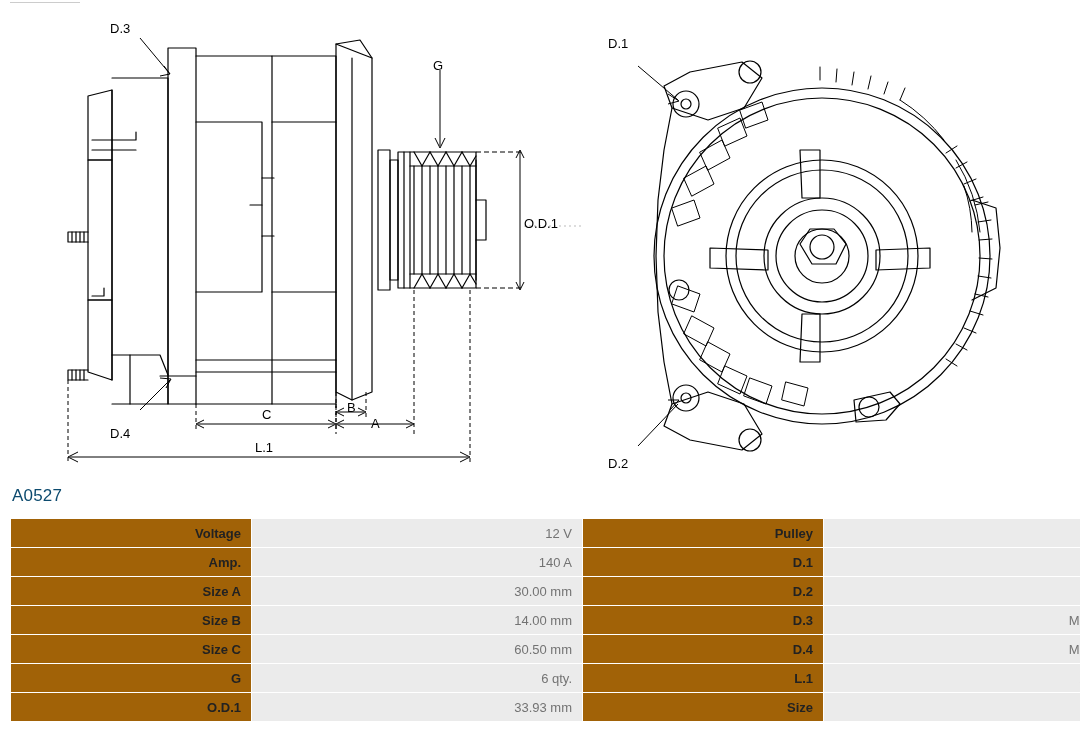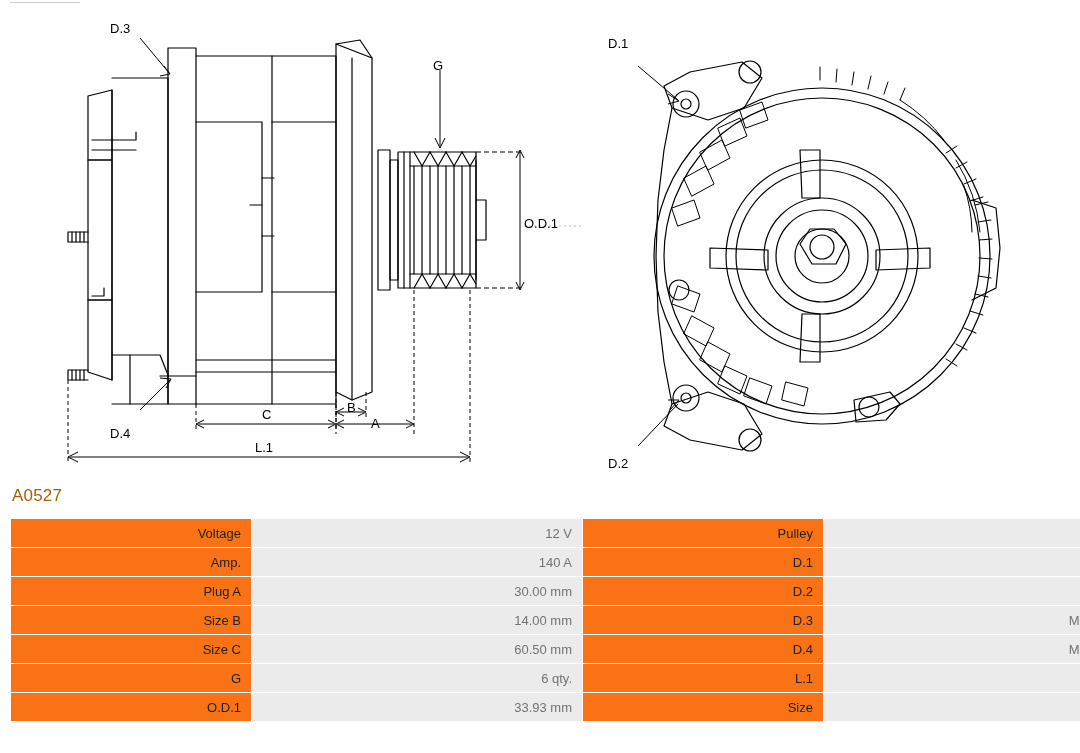--- a/index.html
+++ b/index.html
@@ -33,44 +33,45 @@
     left: 0;
     top: 0;
     width: 1080px;
     height: 480px;
   }
   .part-code {
     position: absolute;
     left: 12px;
     top: 486px;
     font-size: 17px;
-    color: #a16207;
+    color: #0c4a6e;
     font-family: "Liberation Sans", sans-serif;
     letter-spacing: 0.2px;
   }
   table.specs {
     position: absolute;
     left: 10px;
     top: 518px;
     width: 1060px;
     border-collapse: collapse;
     font-size: 13px;
     table-layout: fixed;
   }
   table.specs td {
     border: 1px solid #ffffff;
     height: 28px;
     padding: 0 10px;
     vertical-align: middle;
   }
   td.lbl {
-    background: #f97316;
+    background: #a16207;
     text-align: right;
     width: 220px;
     color: #222;
+    font-weight: bold;
   }
   td.val {
     background: #ebebeb;
     text-align: right;
     width: 310px;
     color: #737373;
   }
   .label-text {
     font-size: 13px;
     font-family: "Liberation Sans", sans-serif;
@@ -289,21 +290,21 @@
         <td class="lbl">Pulley</td>
         <td class="val">AP</td>
       </tr>
       <tr>
         <td class="lbl">Amp.</td>
         <td class="val">140 A</td>
         <td class="lbl">D.1</td>
         <td class="val">8.50 mm</td>
       </tr>
       <tr>
-        <td class="lbl">Plug A</td>
+        <td class="lbl">Size A</td>
         <td class="val">30.00 mm</td>
         <td class="lbl">D.2</td>
         <td class="val">8.50 mm</td>
       </tr>
       <tr>
         <td class="lbl">Size B</td>
         <td class="val">14.00 mm</td>
         <td class="lbl">D.3</td>
         <td class="val">M8x1.25 mm</td>
       </tr>

